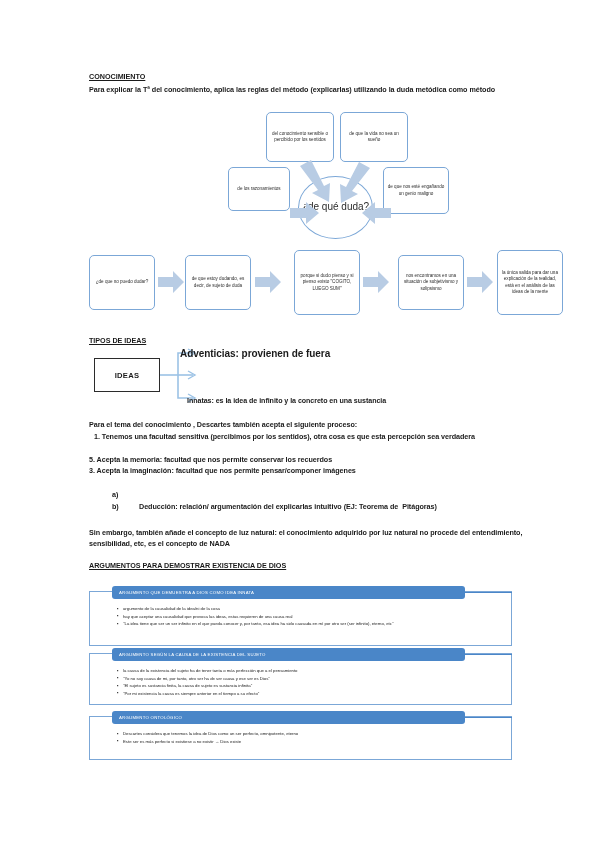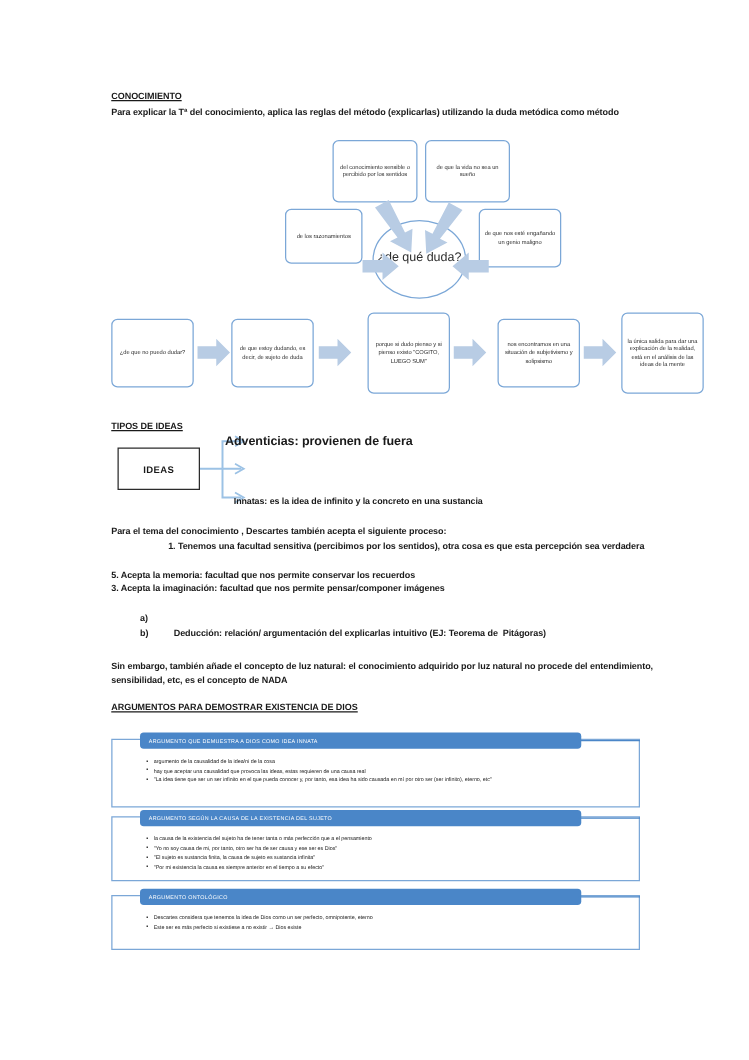--- a/index.html
+++ b/index.html
@@ -221,21 +221,21 @@
       <path d="M 29 1 L 36 5 L 29 9"></path>
       <path d="M 29 23 L 36 27 L 29 31"></path>
       <path d="M 29 46 L 36 50 L 29 54"></path>
     </g>
   </svg>
 
   <div class="txt" style="left:180px; top:348px; width:340px; font-size:10px;">Adventicias: provienen de fuera</div>
   <div class="txt" style="left:187px; top:396px; width:345px; font-size:7.1px;">Innatas: es la idea de infinito y la concreto en una sustancia</div>
 
   <div class="txt" style="left:89px; top:419px; width:440px;">Para el tema del conocimiento , Descartes también acepta el siguiente proceso:</div>
-  <div class="txt" style="left:107px; top:431px; width:436px;text-align:center;">1. Tenemos una facultad sensitiva (percibimos por los sentidos), otra cosa es que esta percepción sea verdadera</div>
+  <div class="txt" style="left:94px; top:431px; width:436px;">1. Tenemos una facultad sensitiva (percibimos por los sentidos), otra cosa es que esta percepción sea verdadera</div>
   <div class="txt" style="left:89px; top:454px; width:436px;">5. Acepta la memoria: facultad que nos permite conservar los recuerdos</div>
   <div class="txt" style="left:89px; top:465px; width:436px;">3. Acepta la imaginación: facultad que nos permite pensar/componer imágenes</div>
 
   <div class="txt" style="left:112px; top:489px;">a)</div>
   <div class="txt" style="left:112px; top:501px;">b)</div>
   <div class="txt" style="left:139px; top:501px; width:390px;">Deducción: relación/ argumentación del explicarlas intuitivo (EJ: Teorema de  Pitágoras)</div>
 
   <div class="txt" style="left:89px; top:527px; width:440px;">Sin embargo, también añade el concepto de luz natural: el conocimiento adquirido por luz natural no procede del entendimiento, sensibilidad, etc, es el concepto de NADA</div>
 
   <div class="heading-ul" style="left:89px; top:561px;">ARGUMENTOS PARA DEMOSTRAR EXISTENCIA DE DIOS</div>

